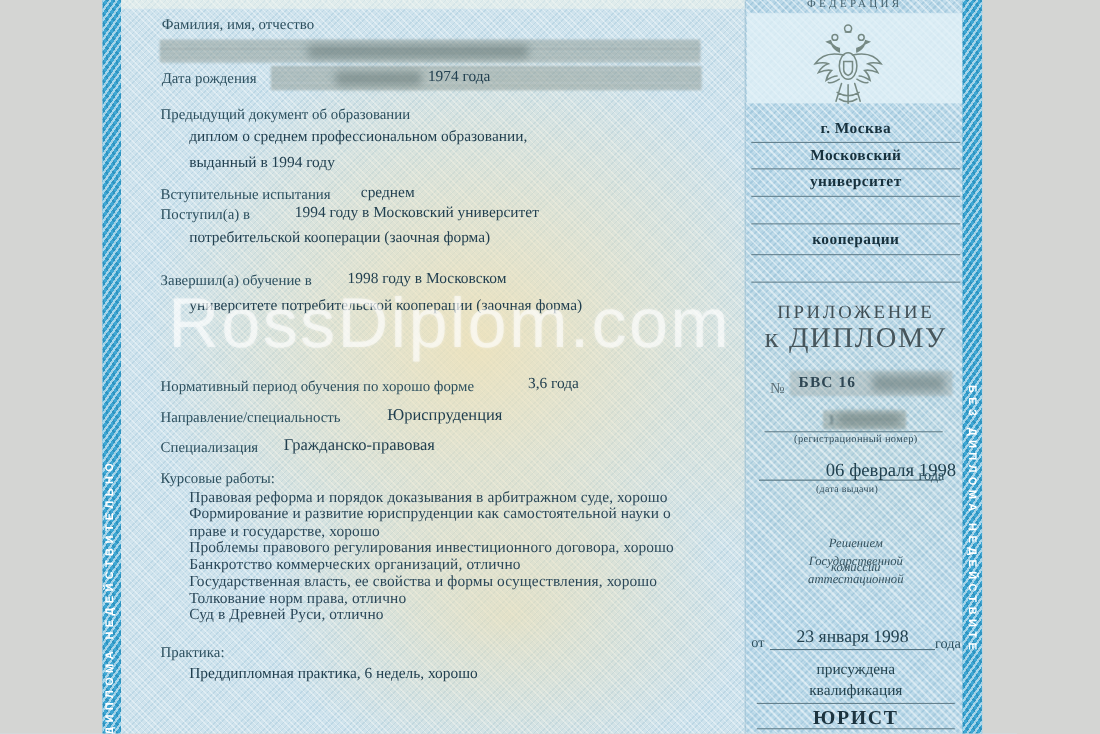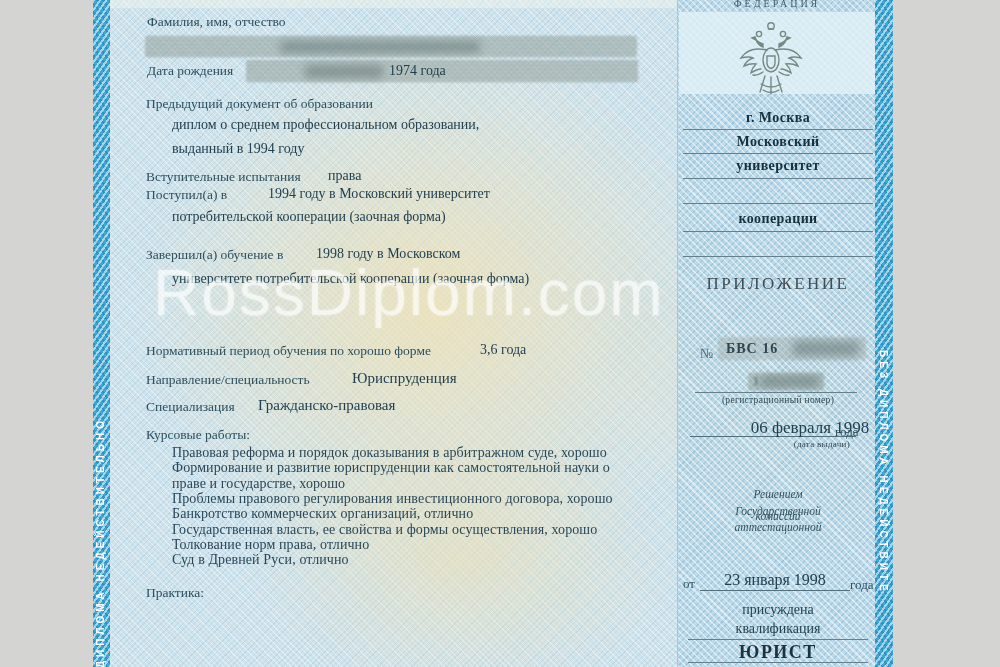--- a/index.html
+++ b/index.html
@@ -98,21 +98,21 @@
     <div class="t lbl" style="left:54px;top:63px;">Дата рождения</div>
     <div class="band" style="left:153px;top:60px;width:392px;height:22px;"></div>
     <div class="smudge" style="left:212px;top:65px;width:78px;height:13px;"></div>
     <div class="t val" style="left:296px;top:63px;z-index:10;">1974 года</div>
 
     <div class="t lbl" style="left:53px;top:96px;">Предыдущий документ об образовании</div>
     <div class="t val" style="left:79px;top:117px;">диплом о среднем профессиональном образовании,</div>
     <div class="t val" style="left:79px;top:141px;">выданный в 1994 году</div>
 
     <div class="t lbl" style="left:53px;top:169px;">Вступительные испытания</div>
-    <div class="t val" style="left:235px;top:168px;">права</div>
+    <div class="t val" style="left:235px;top:168px;">среднем</div>
 
     <div class="t lbl" style="left:53px;top:187px;">Поступил(а) в</div>
     <div class="t val" style="left:175px;top:186px;">1994 году в Московский университет</div>
     <div class="t val" style="left:79px;top:209px;">потребительской кооперации (заочная форма)</div>
 
     <div class="t lbl" style="left:53px;top:247px;">Завершил(а) обучение в</div>
     <div class="t val" style="left:223px;top:246px;">1998 году в Московском</div>
     <div class="t val" style="left:79px;top:271px;">университете потребительской кооперации (заочная форма)</div>
 
     <div class="t lbl" style="left:53px;top:343px;">Нормативный период обучения по хорошо форме</div>
@@ -128,49 +128,51 @@
     <div class="t course" style="left:79px;top:445px;">Правовая реформа и порядок доказывания в арбитражном суде, хорошо</div>
     <div class="t course" style="left:79px;top:460px;">Формирование и развитие юриспруденции как самостоятельной науки о</div>
     <div class="t course" style="left:79px;top:476px;">праве и государстве, хорошо</div>
     <div class="t course" style="left:79px;top:491px;">Проблемы правового регулирования инвестиционного договора, хорошо</div>
     <div class="t course" style="left:79px;top:506px;">Банкротство коммерческих организаций, отлично</div>
     <div class="t course" style="left:79px;top:522px;">Государственная власть, ее свойства и формы осуществления, хорошо</div>
     <div class="t course" style="left:79px;top:552px;">Суд в Древней Руси, отлично</div>
     <div class="t course" style="left:79px;top:537px;">Толкование норм права, отлично</div>
 
     <div class="t lbl" style="left:53px;top:585px;">Практика:</div>
+    <div class="t val" style="left:79px;top:605px;">Преддипломная практика, 6 недель, хорошо</div>
 
     <div class="rc uni" style="top:110px;">г. Москва</div>
     <div class="rule" style="left:590px;top:129px;width:190px;"></div>
     <div class="rc uni" style="top:134px;">Московский</div>
     <div class="rule" style="left:590px;top:153px;width:190px;"></div>
     <div class="rc uni" style="top:158px;">университет</div>
     <div class="rule" style="left:590px;top:178px;width:190px;"></div>
     <div class="rule" style="left:590px;top:203px;width:190px;"></div>
     <div class="rc uni" style="top:211px;">кооперации</div>
     <div class="rule" style="left:590px;top:231px;width:190px;"></div>
     <div class="rule" style="left:590px;top:256px;width:190px;"></div>
 
     <div class="rc" id="title1">ПРИЛОЖЕНИЕ</div>
+    <div class="rc" id="title2">к ДИПЛОМУ</div>
 
     <div class="t" style="left:607px;top:346px;font-size:14px;color:#5a6e76;">№</div>
     <div class="band" style="left:625px;top:337px;width:148px;height:23px;background:rgba(162,174,170,.45);"></div>
     <div class="t" style="left:633px;top:341px;font-size:14px;font-weight:bold;color:#2e4653;letter-spacing:1px;z-index:10;">БВС 16</div>
     <div class="smudge" style="left:700px;top:341px;width:66px;height:15px;"></div>
 
     <div class="band" style="left:655px;top:373px;width:76px;height:17px;"></div>
     <div class="t" style="left:660px;top:374px;font-size:12px;color:#3b5560;z-index:9;filter:blur(1px);">1</div>
     <div class="smudge" style="left:668px;top:376px;width:58px;height:11px;"></div>
     <div class="rule" style="left:602px;top:392px;width:162px;"></div>
     <div class="rc cap" style="top:395px;">(регистрационный номер)</div>
 
     <div class="rc" style="left:597px;width:160px;top:418px;font-size:17px;color:#22414f;margin-left:40px;">06 февраля 1998</div>
     <div class="rule" style="left:597px;top:436px;width:166px;border-color:#51707e;"></div>
     <div class="t" style="left:742px;top:424px;font-size:13px;">года</div>
-    <div class="rc cap" style="left:597px;width:160px;top:439px;font-size:9px;text-align:right;">(дата выдачи)</div>
+    <div class="rc cap" style="left:597px;width:160px;top:439px;font-size:9px;">(дата выдачи)</div>
 
     <div class="rc ital" style="top:488px;">Решением</div>
     <div class="rc ital" style="top:505px;">Государственной</div>
     <div class="rc ital" style="top:521px;">аттестационной</div>
     <div class="rc ital" style="top:510px;">комиссии</div>
 
     <div class="t" style="left:590px;top:576px;font-size:13px;">от</div>
     <div class="rc" style="left:612px;width:140px;top:571px;font-size:16px;color:#22414f;">23 января 1998</div>
     <div class="rule" style="left:607px;top:590px;width:150px;border-color:#51707e;"></div>
     <div class="t" style="left:757px;top:577px;font-size:13px;">года</div>

